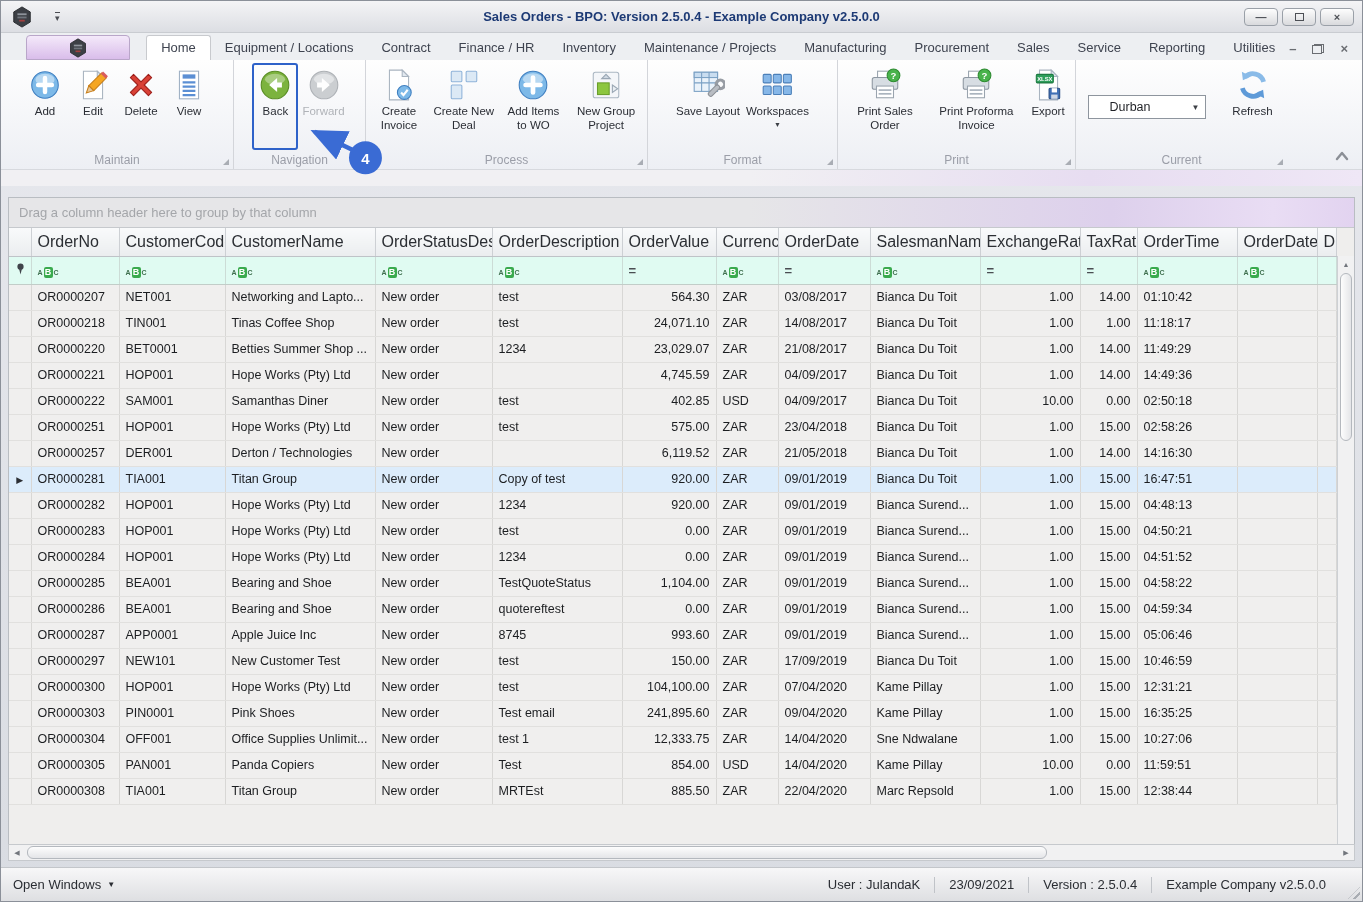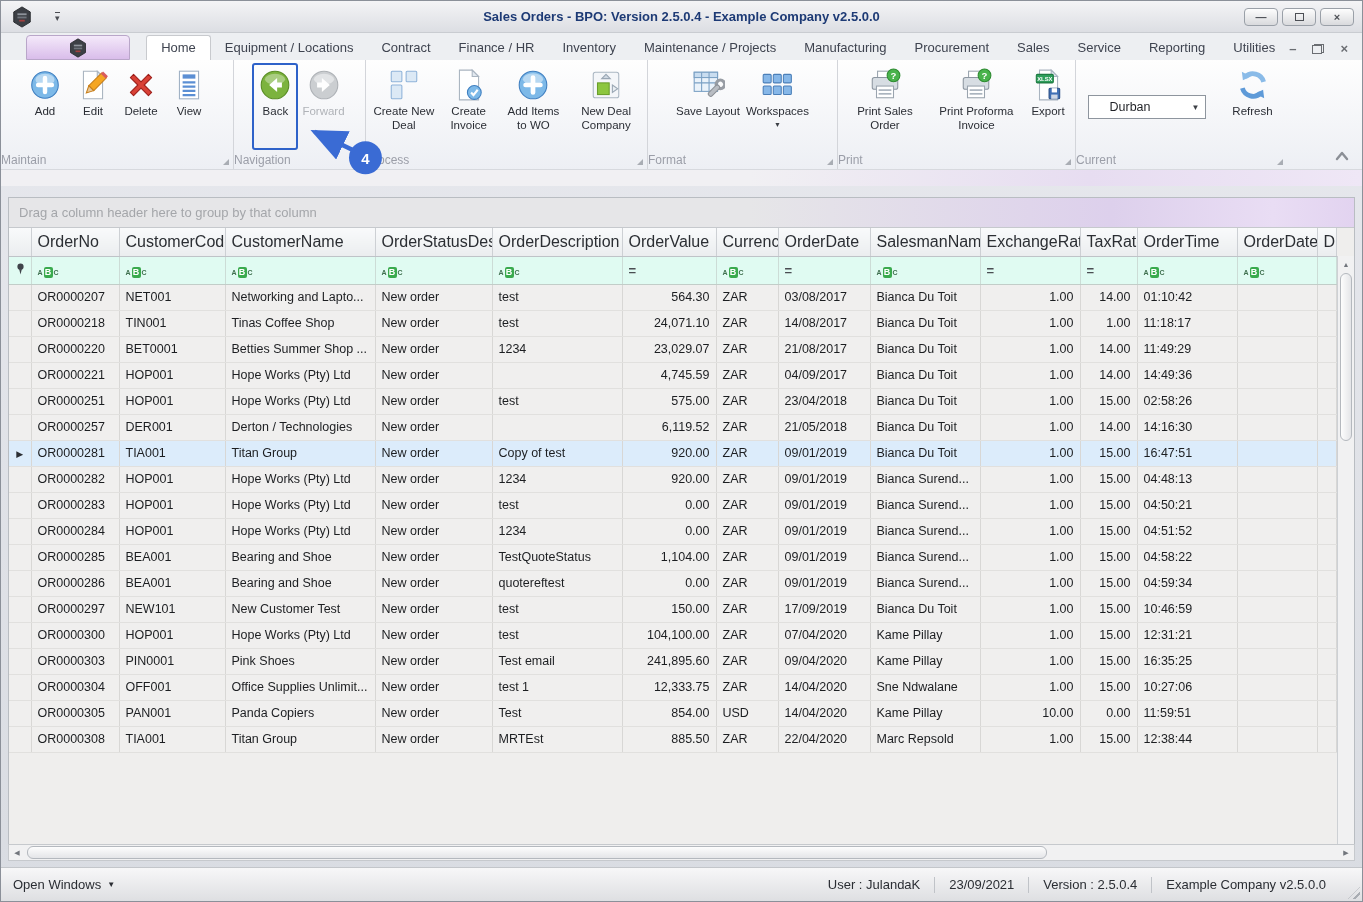--- a/index.html
+++ b/index.html
@@ -44,21 +44,21 @@
   .rib-buttons { display:flex; justify-content:center; gap:2px; padding:0 4px; height:89px; }
   .rbtn { min-width:46px; max-width:104px; height:87px; border:2px solid transparent; border-radius:3px;
           display:flex; flex-direction:column; align-items:center; padding-top:3px; }
   .rbtn-icon { width:34px; height:34px; flex:none; }
   .rbtn-icon svg { width:34px; height:34px; }
   .rbtn-label { margin-top:3px; font-size:11.5px; line-height:1.18; color:#2b2e35; text-align:center; white-space:normal; max-width:96px; }
   .rbtn.disabled .rbtn-label { color:#b0b3b8; }
   .rbtn.disabled .rbtn-icon { opacity:.95; }
   .rbtn.highlighted { border-color:#2e62c9; }
   .rbtn-caret { font-size:7px; color:#3c3f45; margin-top:2px; }
-  .rib-footer { height:18px; display:flex; align-items:center; position:relative; }
+  .rib-footer { height:18px; display:flex; align-items:center; justify-content:center; position:relative; }
   .rib-footer span { font-size:12px; color:#9b9ea8; }
   .launcher { position:absolute; right:4px; bottom:4px; width:0; height:0;
               border-left:6px solid transparent; border-bottom:6px solid #a9adb4; }
   .rib-select { align-self:flex-start; margin-top:32px; margin-right:22px; width:118px; height:24px; border:1px solid #8e959e;
                 background:#fff; display:flex; align-items:center; }
   .rib-select .val { flex:1; padding-left:21px; font-size:12.5px; color:#1f2126; }
   .rib-select .caret { width:18px; text-align:center; font-size:8px; color:#3c3f45; }
   .rib-spacer { flex:1; position:relative; }
   .collapse-chevron { position:absolute; right:12px; bottom:8px; width:16px; height:12px; }
 
@@ -236,52 +236,52 @@
               <span class="rbtn-label">Forward</span>
             </div>
           </div>
           <div class="rib-footer">
             <span>Navigation</span>
           </div>
         </div>
         <div class="rib-group" style="width: 282px;">
           <div class="rib-buttons">
             <div class="rbtn">
+              <span class="rbtn-icon"><svg viewBox="0 0 32 32">
+                  <path d="M7 2h12l6 6v22H7z" fill="#fff" stroke="#a9b4c0"></path>
+                  <path d="M19 2l6 6h-6z" fill="#e2e9f0" stroke="#a9b4c0"></path>
+                  <circle cx="21" cy="23" r="6.5" fill="#7db9e8" stroke="#3f7fc0"></circle>
+                  <path d="M18 23l2.2 2.5 4-5" stroke="#fff" stroke-width="2" fill="none"></path>
+                </svg></span>
+              <span class="rbtn-label">Create Invoice</span>
+            </div>
+            <div class="rbtn">
               <span class="rbtn-icon"><svg viewBox="0 0 32 32" fill="#dce9f5" stroke="#8fb3d9">
                   <rect x="4" y="3" width="10" height="10" rx="1"></rect>
                   <rect x="18" y="3" width="10" height="10" rx="1"></rect>
                   <rect x="4" y="16" width="10" height="13" rx="1"></rect>
                 </svg></span>
               <span class="rbtn-label">Create New Deal</span>
             </div>
             <div class="rbtn">
               <span class="rbtn-icon"><svg viewBox="0 0 32 32">
-                  <path d="M7 2h12l6 6v22H7z" fill="#fff" stroke="#a9b4c0"></path>
-                  <path d="M19 2l6 6h-6z" fill="#e2e9f0" stroke="#a9b4c0"></path>
-                  <circle cx="21" cy="23" r="6.5" fill="#7db9e8" stroke="#3f7fc0"></circle>
-                  <path d="M18 23l2.2 2.5 4-5" stroke="#fff" stroke-width="2" fill="none"></path>
-                </svg></span>
-              <span class="rbtn-label">Create Invoice</span>
-            </div>
-            <div class="rbtn">
-              <span class="rbtn-icon"><svg viewBox="0 0 32 32">
                   <circle cx="16" cy="16" r="13" fill="#7db9e8" stroke="#3f7fc0"></circle>
                   <ellipse cx="16" cy="10.5" rx="9.5" ry="5.5" fill="rgba(255,255,255,.45)"></ellipse>
                   <path d="M16 9v14M9 16h14" stroke="#fff" stroke-width="4.4" stroke-linecap="round"></path>
                 </svg></span>
               <span class="rbtn-label">Add Items to WO</span>
             </div>
             <div class="rbtn">
               <span class="rbtn-icon"><svg viewBox="0 0 32 32">
                   <rect x="4" y="4" width="24" height="24" rx="2" fill="#f4f6f9" stroke="#aab6c2"></rect>
                   <path d="M12 10l4-4 4 4z" fill="#cfd8e2" stroke="#9aa7b4"></path>
                   <rect x="8" y="14" width="11" height="11" fill="#8cc63f" stroke="#6a9e2b"></rect>
                   <path d="M22 16l5 3.5-5 3.5z" fill="#e9eef3" stroke="#9aa7b4"></path>
                 </svg></span>
-              <span class="rbtn-label">New Deal Company</span>
+              <span class="rbtn-label">New Group Project</span>
             </div>
           </div>
           <div class="rib-footer">
             <span>Process</span>
             <span class="launcher"></span>
           </div>
         </div>
         <div class="rib-group" style="width: 190px;">
           <div class="rib-buttons">
             <div class="rbtn">
@@ -550,20 +550,37 @@
             <td>04/09/2017</td>
             <td>Bianca Du Toit</td>
             <td class="r">1.00</td>
             <td class="r">14.00</td>
             <td>14:49:36</td>
             <td></td>
             <td></td>
           </tr>
           <tr class="data">
             <td class="ind"></td>
+            <td>OR0000222</td>
+            <td>SAM001</td>
+            <td>Samanthas Diner</td>
+            <td>New order</td>
+            <td>test</td>
+            <td class="r">402.85</td>
+            <td>USD</td>
+            <td>04/09/2017</td>
+            <td>Bianca Du Toit</td>
+            <td class="r">10.00</td>
+            <td class="r">0.00</td>
+            <td>02:50:18</td>
+            <td></td>
+            <td></td>
+          </tr>
+          <tr class="data">
+            <td class="ind"></td>
             <td>OR0000251</td>
             <td>HOP001</td>
             <td>Hope Works (Pty) Ltd</td>
             <td>New order</td>
             <td>test</td>
             <td class="r">575.00</td>
             <td>ZAR</td>
             <td>23/04/2018</td>
             <td>Bianca Du Toit</td>
             <td class="r">1.00</td>
@@ -681,20 +698,37 @@
             <td>Bearing and Shoe</td>
             <td>New order</td>
             <td>quotereftest</td>
             <td class="r">0.00</td>
             <td>ZAR</td>
             <td>09/01/2019</td>
             <td>Bianca Surend...</td>
             <td class="r">1.00</td>
             <td class="r">15.00</td>
             <td>04:59:34</td>
+            <td></td>
+            <td></td>
+          </tr>
+          <tr class="data">
+            <td class="ind"></td>
+            <td>OR0000287</td>
+            <td>APP0001</td>
+            <td>Apple Juice Inc</td>
+            <td>New order</td>
+            <td>8745</td>
+            <td class="r">993.60</td>
+            <td>ZAR</td>
+            <td>09/01/2019</td>
+            <td>Bianca Surend...</td>
+            <td class="r">1.00</td>
+            <td class="r">15.00</td>
+            <td>05:06:46</td>
             <td></td>
             <td></td>
           </tr>
           <tr class="data">
             <td class="ind"></td>
             <td>OR0000297</td>
             <td>NEW101</td>
             <td>New Customer Test</td>
             <td>New order</td>
             <td>test</td>

